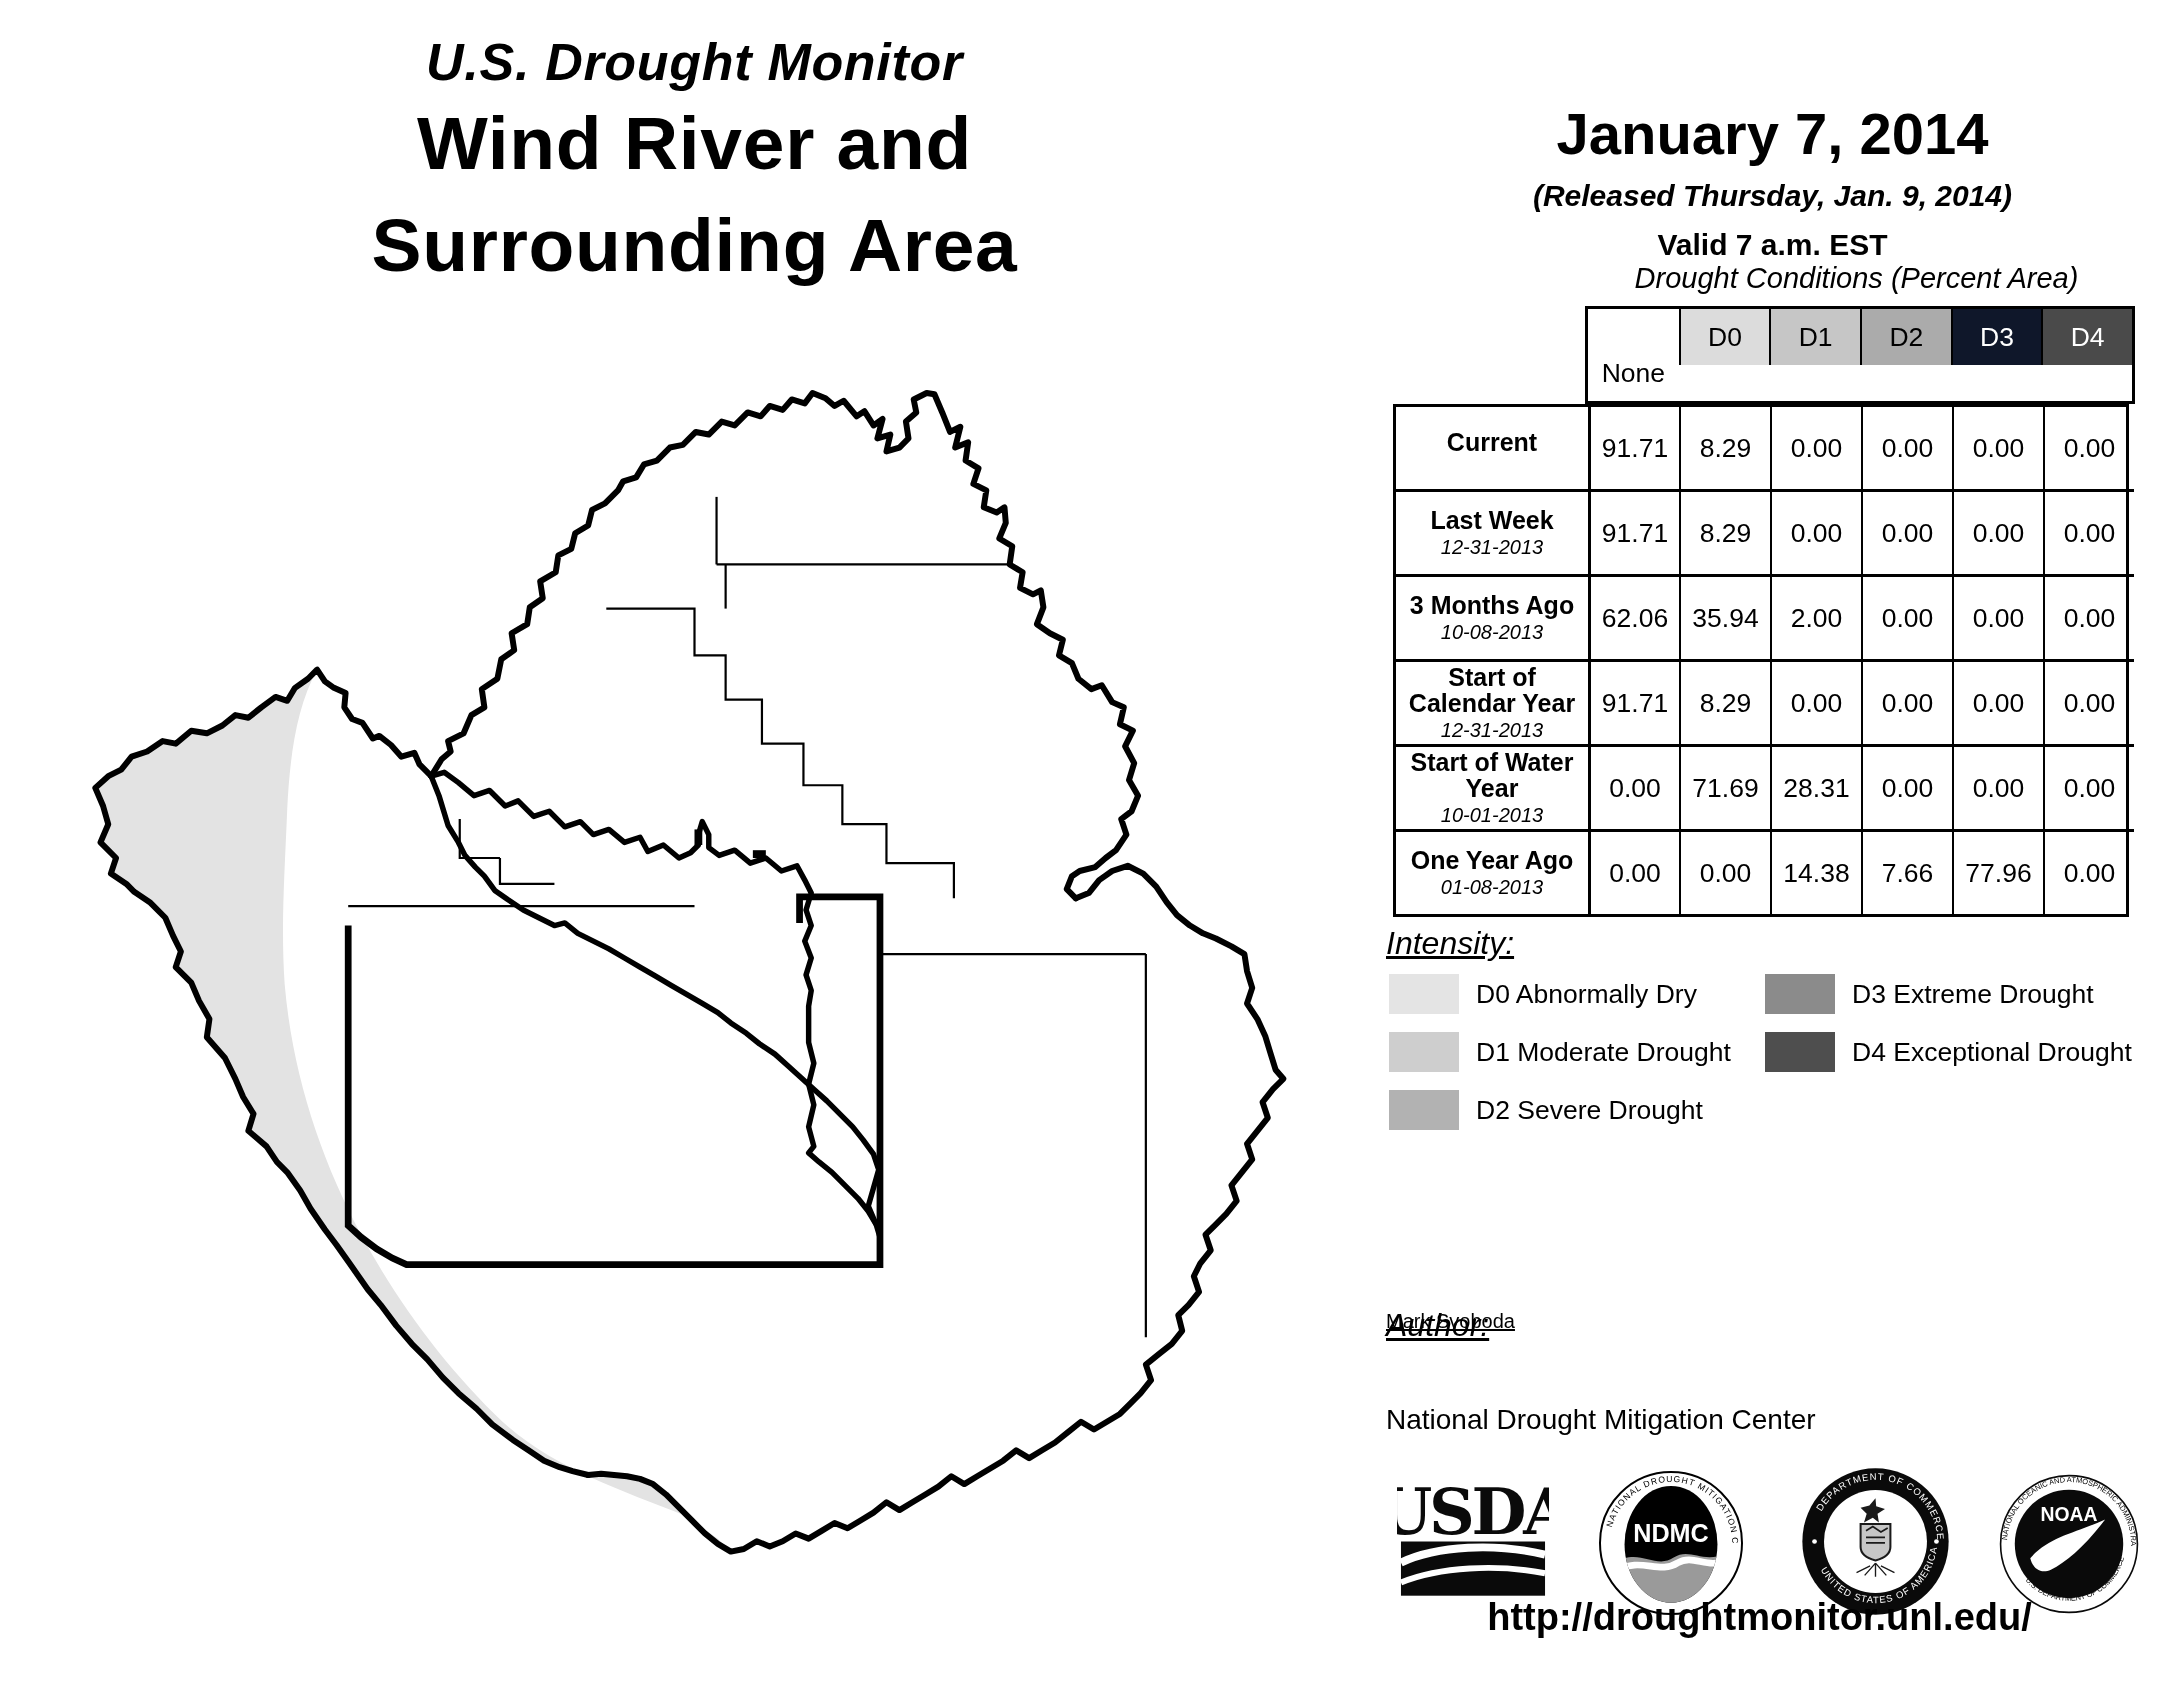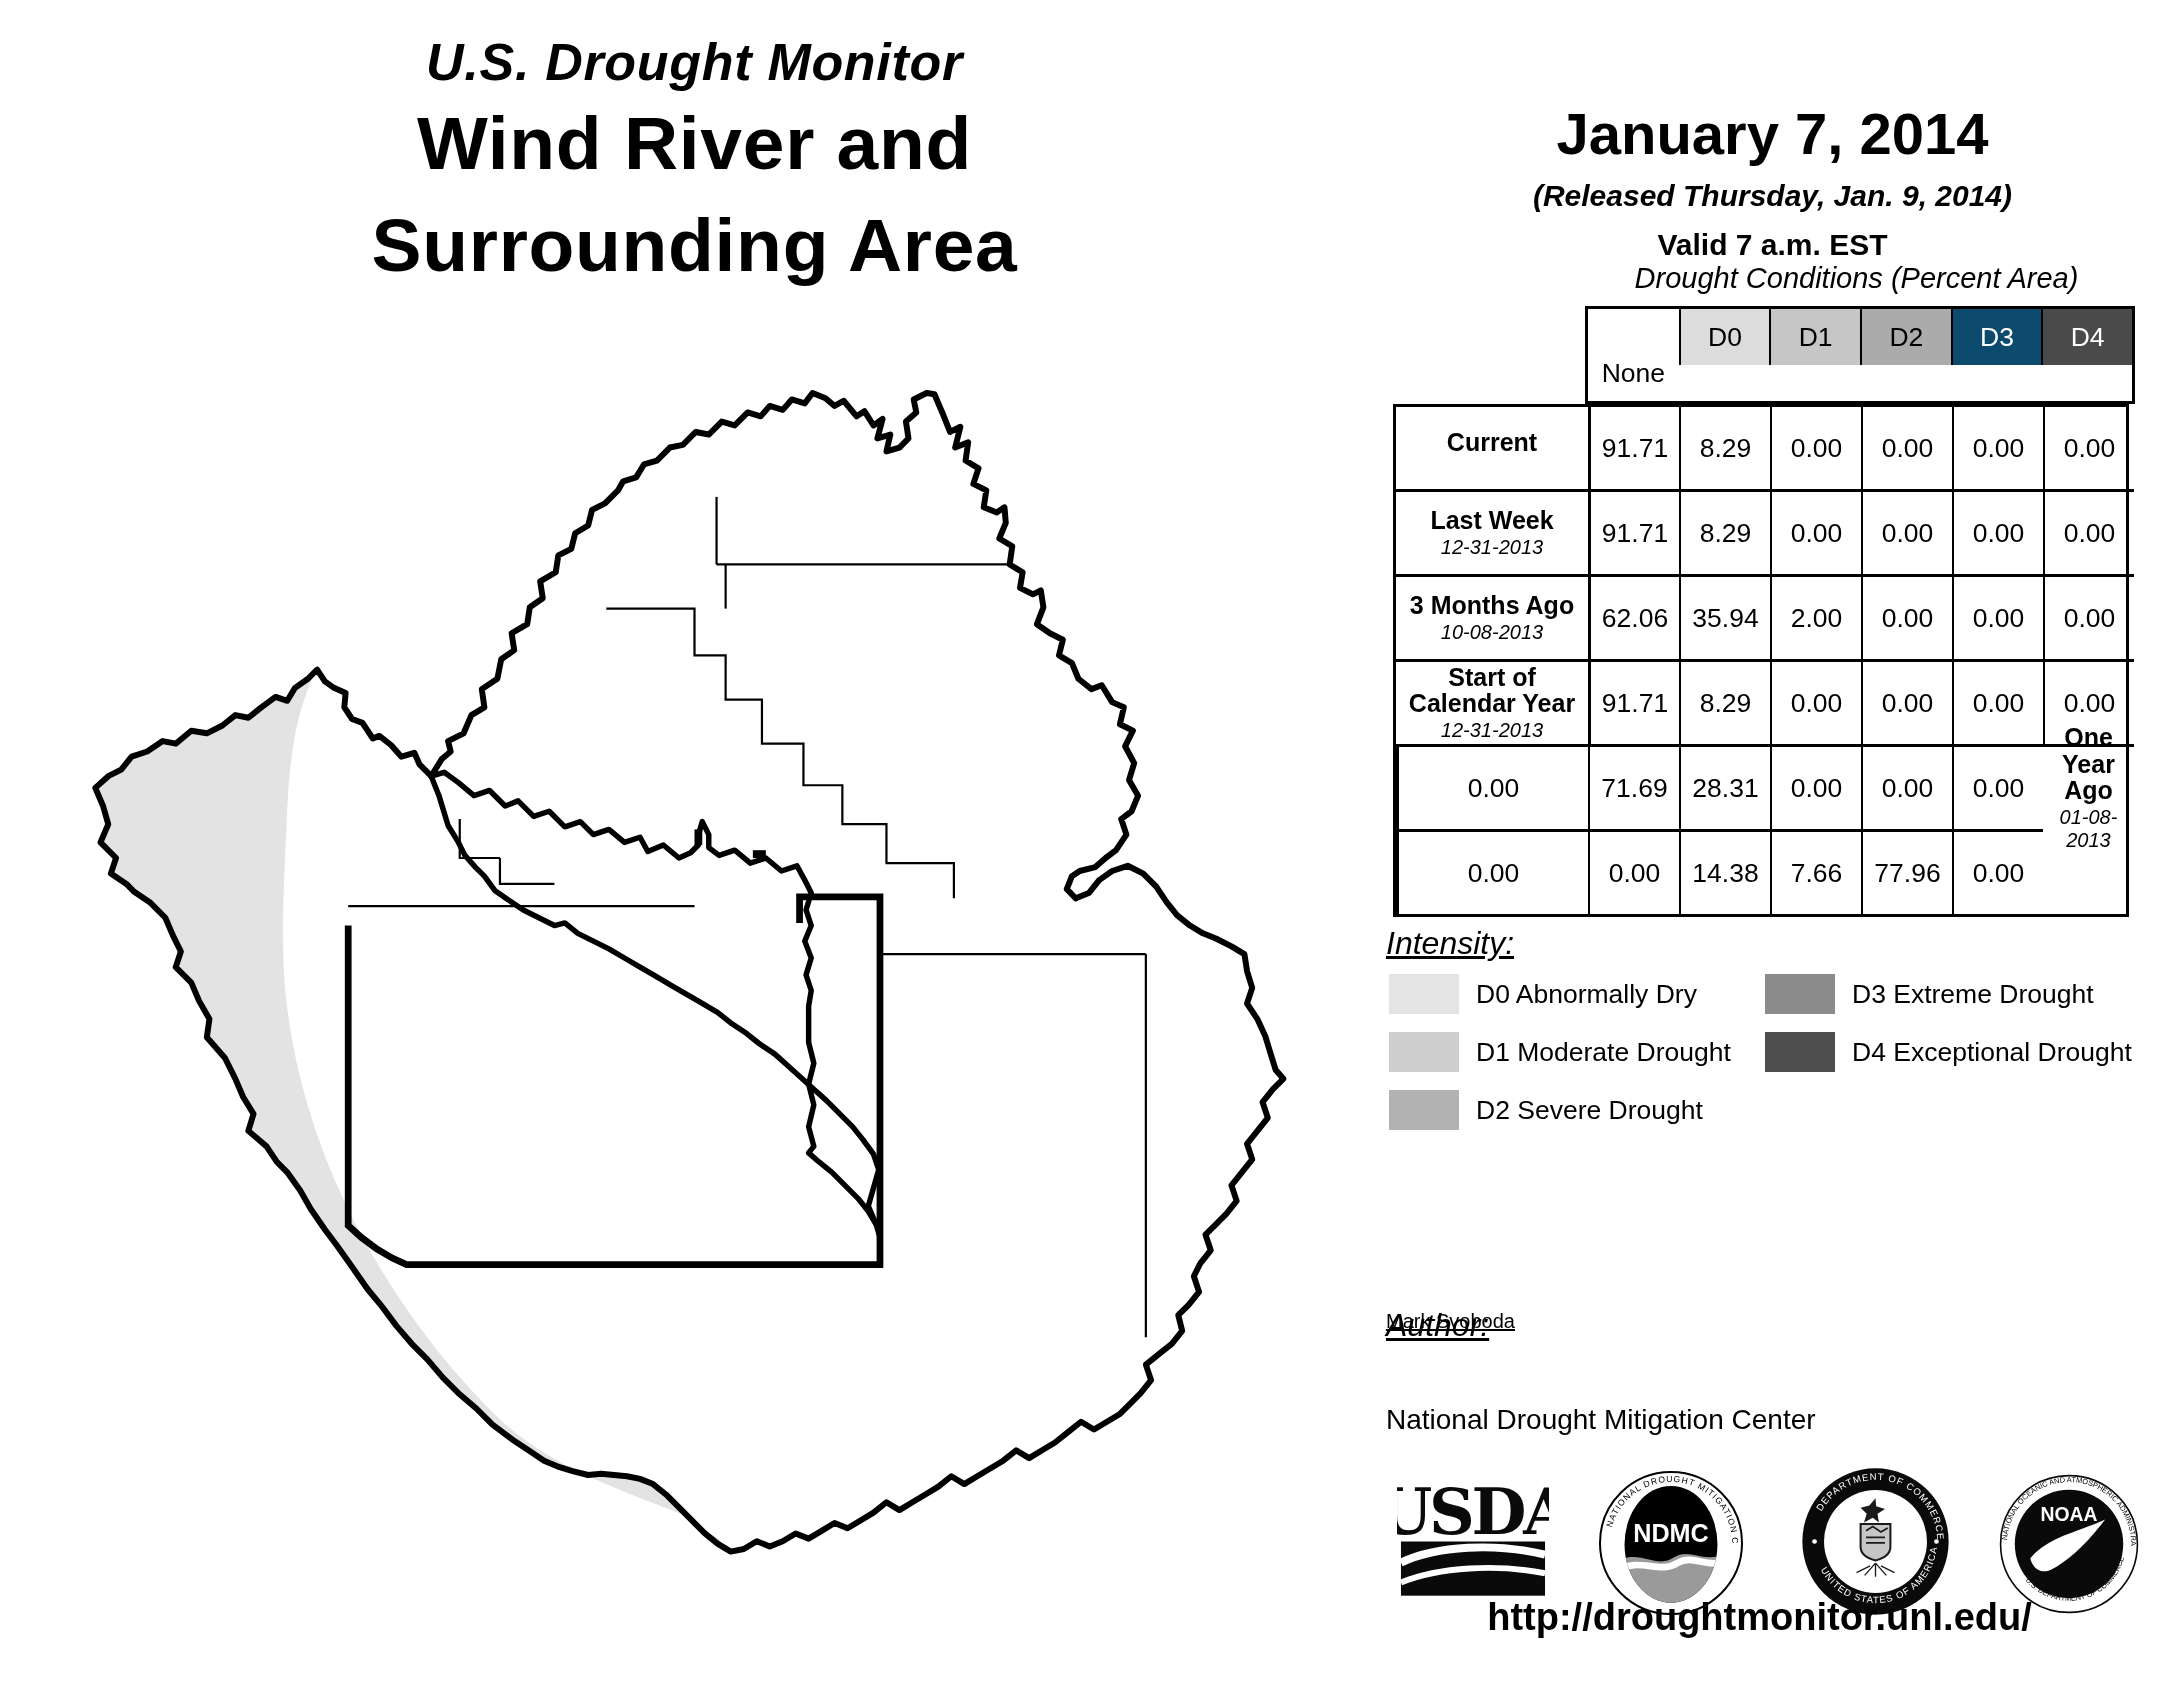--- a/index.html
+++ b/index.html
@@ -156,21 +156,21 @@
   </div>
 
   <div class="tbl-caption">Drought Conditions (Percent Area)</div>
 
   <div class="dm-table">
     <div class="dm-header">
       <div class="hcell" style="background-color: rgb(255, 255, 255); color: rgb(0, 0, 0);">None</div>
       <div class="hcell" style="background-color: rgb(220, 220, 220); color: rgb(0, 0, 0);">D0</div>
       <div class="hcell" style="background-color: rgb(198, 198, 198); color: rgb(0, 0, 0);">D1</div>
       <div class="hcell" style="background-color: rgb(171, 171, 171); color: rgb(0, 0, 0);">D2</div>
-      <div class="hcell" style="background-color: #0c4a6e; color: rgb(255, 255, 255);">D3</div>
+      <div class="hcell" style="background-color: #0f172a; color: rgb(255, 255, 255);">D3</div>
       <div class="hcell" style="background-color: rgb(74, 74, 74); color: rgb(255, 255, 255);">D4</div>
     </div>
     <div class="dm-body">
 
       <div class="rlabel row0" style="border-top:none;height:70px;">
         <span class="rname">Current</span>
       </div>
       <div class="vcell firstcol row0" style="border-top:none;height:82px;">91.71</div>
       <div class="vcell row0" style="border-top:none;height:82px;">8.29</div>
       <div class="vcell row0" style="border-top:none;height:82px;">0.00</div>
@@ -204,20 +204,24 @@
         <span class="rname">Start of Calendar Year</span>
         <span class="rdate">12-31-2013</span>
       </div>
       <div class="vcell firstcol">91.71</div>
       <div class="vcell">8.29</div>
       <div class="vcell">0.00</div>
       <div class="vcell">0.00</div>
       <div class="vcell">0.00</div>
       <div class="vcell">0.00</div>
 
+      <div class="rlabel">
+        <span class="rname">Start of Water Year</span>
+        <span class="rdate">10-01-2013</span>
+      </div>
       <div class="vcell firstcol">0.00</div>
       <div class="vcell">71.69</div>
       <div class="vcell">28.31</div>
       <div class="vcell">0.00</div>
       <div class="vcell">0.00</div>
       <div class="vcell">0.00</div>
 
       <div class="rlabel">
         <span class="rname">One Year Ago</span>
         <span class="rdate">01-08-2013</span>

